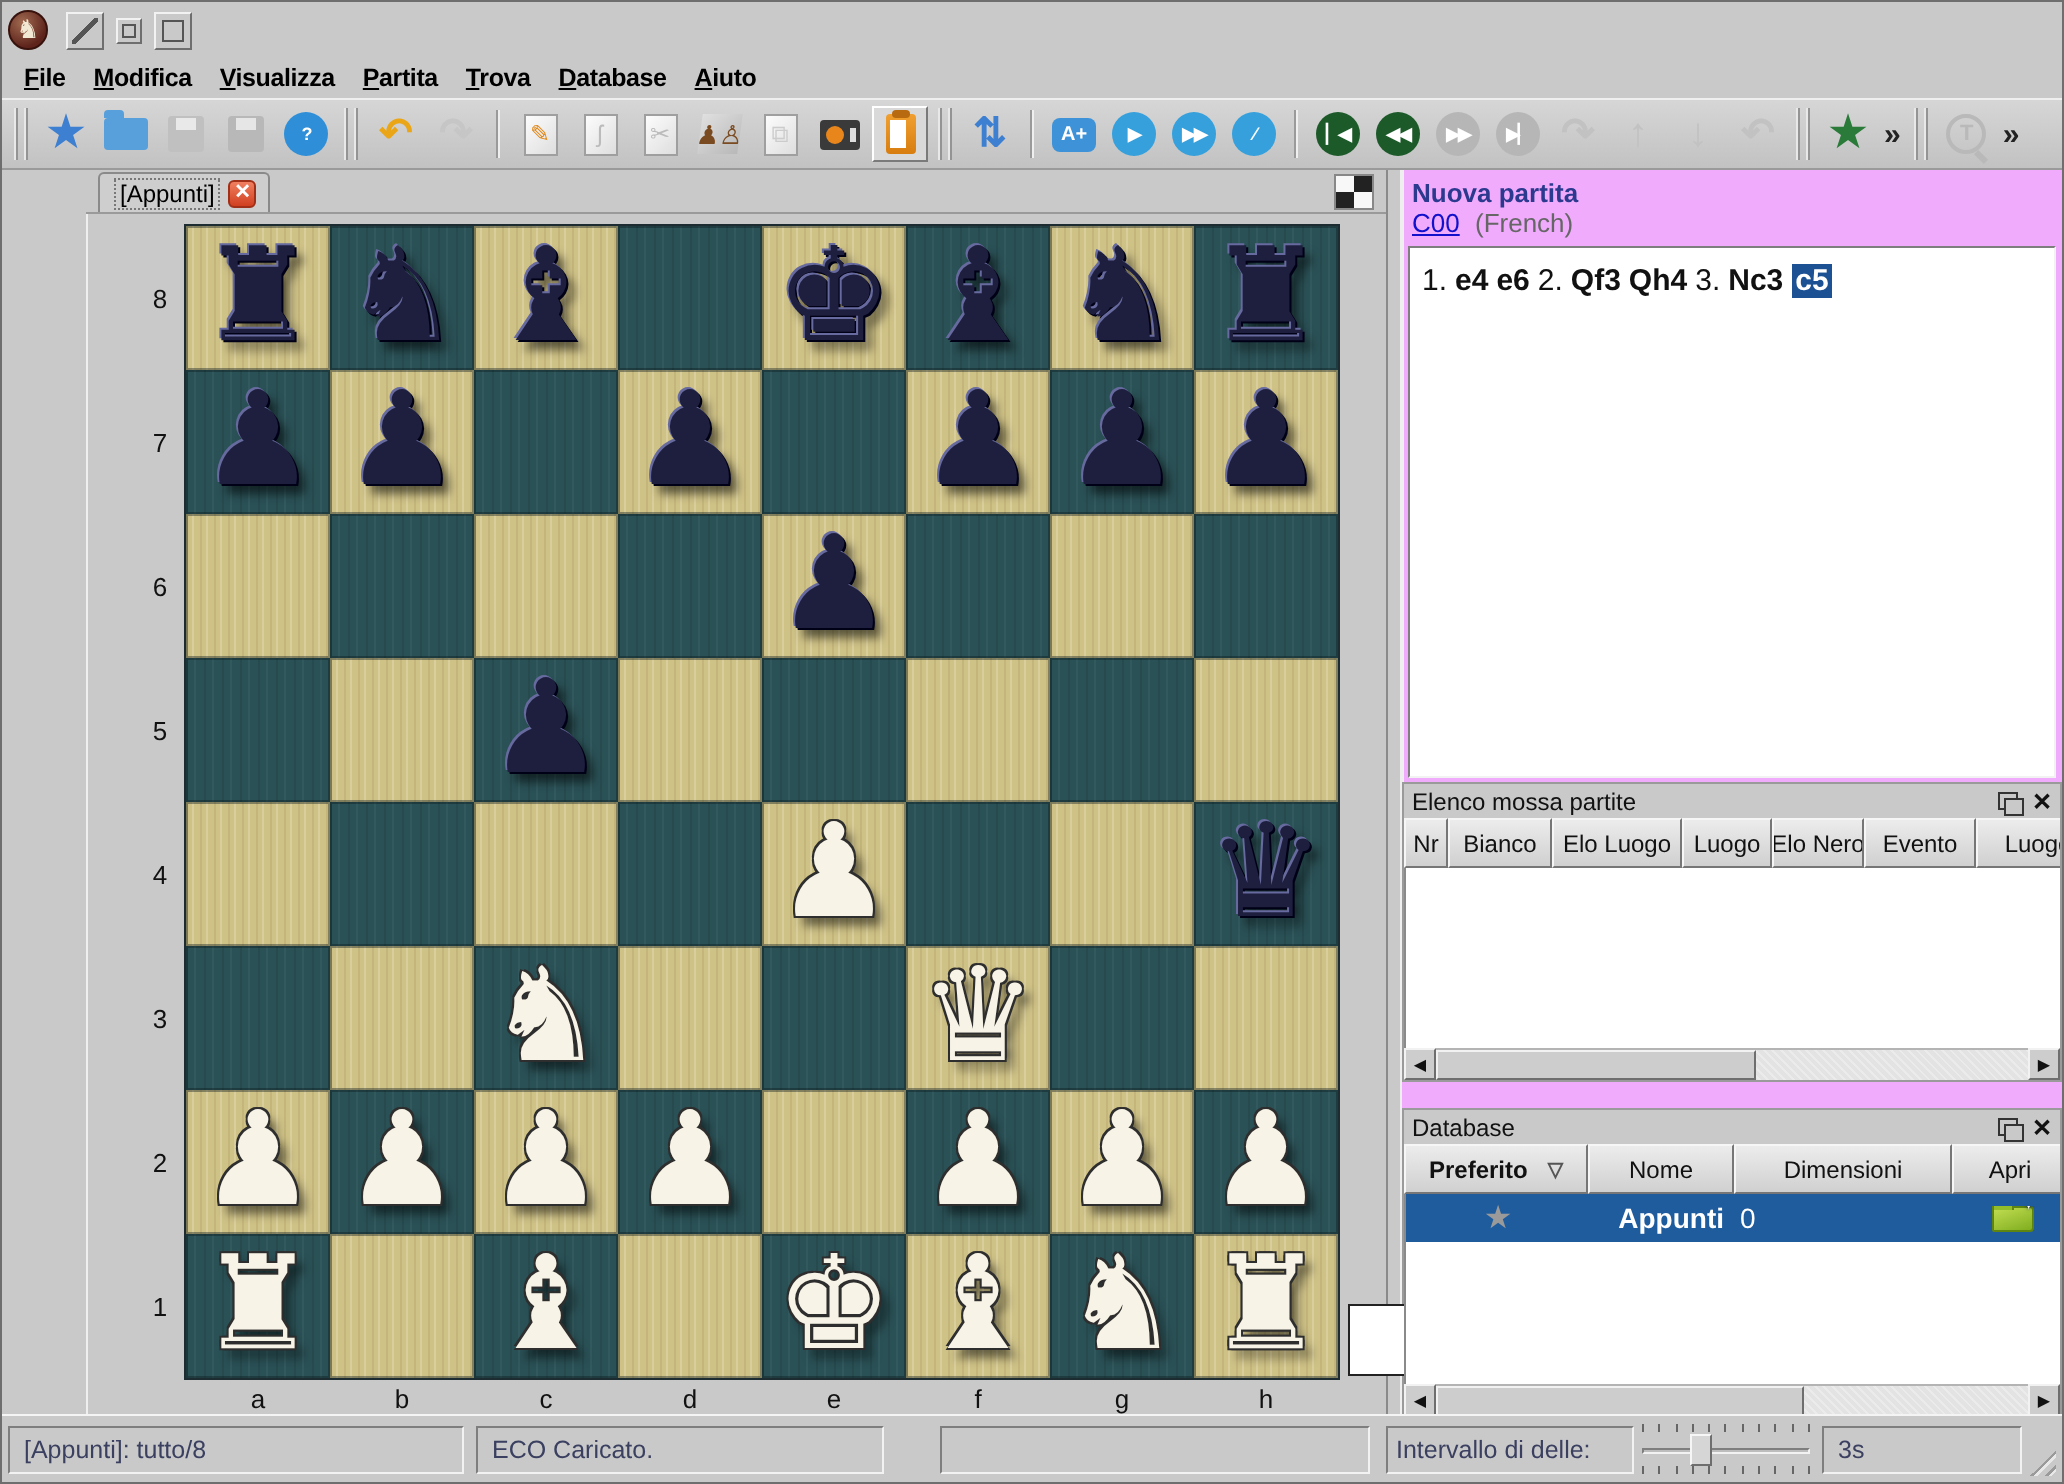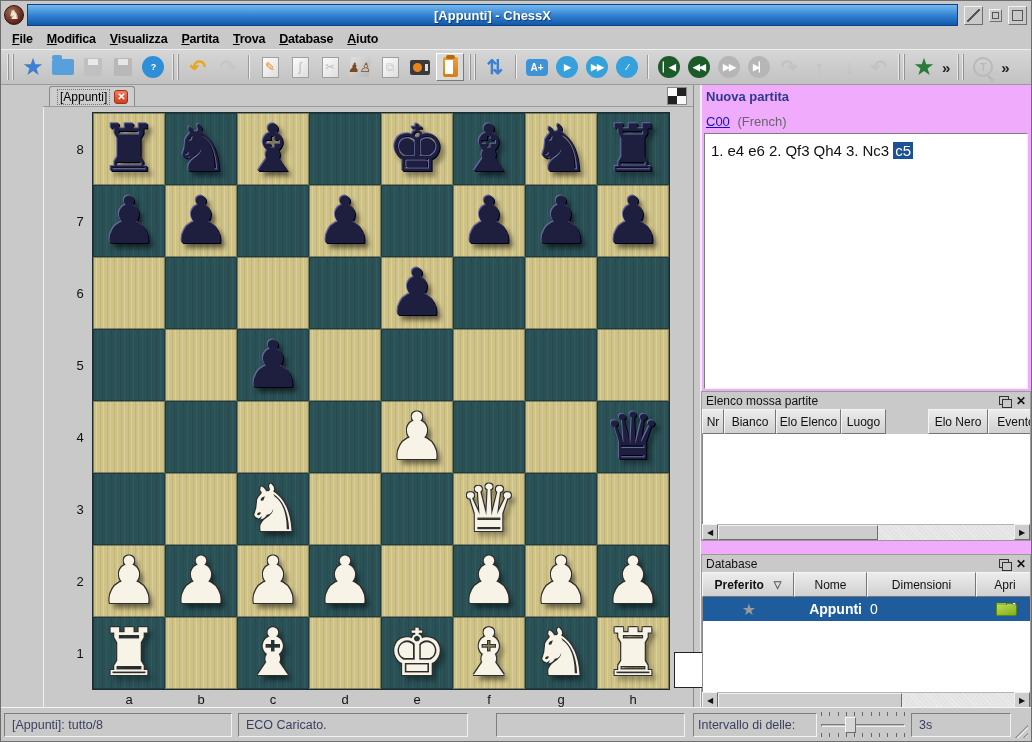--- a/index.html
+++ b/index.html
@@ -77,26 +77,26 @@
   .piece{font-size:65px;line-height:70px;font-family:"DejaVu Sans",sans-serif;}
   .piece.white{color:#f7f3e6;text-shadow:-1px -1px 0 #2e2e2e,1px -1px 0 #2e2e2e,-1px 1px 0 #2e2e2e,1px 1px 0 #2e2e2e,4px 5px 5px rgba(0,0,0,.5);}
   .piece.black{color:#1e1e3e;text-shadow:-1px -1px 0 #676a9e,1px 1px 0 #000016,4px 5px 5px rgba(0,0,0,.55);}
   .rank-label{position:absolute;left:28px;width:16px;height:72px;display:flex;align-items:center;justify-content:center;font-size:13px;color:#111;}
   .file-label{position:absolute;width:72px;top:585px;height:16px;text-align:center;font-size:13px;color:#111;}
   .turn-box{position:absolute;left:630px;top:545px;width:36px;height:36px;background:#fff;border:1px solid #222;}
 
   
   .game-info{height:306px;flex:0 0 306px;padding:2px 3px 2px 2px;display:flex;flex-direction:column;border-left:1px solid #efefef;}
   .game-title{font-weight:bold;font-size:13px;color:#2b3a8f;margin:2px 0 0 2px;}
-  .eco-line{margin:10px 0 4px 2px;font-size:13px;}
+  .eco-line{margin:0 0 4px 2px;font-size:13px;}
   .eco-code{color:#1111cc;text-decoration:underline;}
   .eco-name{color:#666;margin-left:4px;}
   .moves-box{flex:1;background:#fff;border-top:1px solid #7e7e7e;border-left:1px solid #7e7e7e;border-bottom:1px solid #f2f2f2;border-right:1px solid #f2f2f2;padding:7px 6px;font-size:15px;color:#111;line-height:20px;}
   .mv{margin-right:4px;}
-  .mv.bold{font-weight:normal;}
+  .mv.bold{font-weight:bold;}
   .mv.sel{background:#1c5193;color:#fff;padding:0 2px;}
 
   .dock{border:1px solid #9a9a9a;display:flex;flex-direction:column;background:#c9c9c9;}
   .dock-gamelist{height:150px;flex:0 0 150px;}
   .dock-gap{height:13px;flex:0 0 13px;}
   .dock-database{height:155px;flex:0 0 155px;}
   .dock-title{height:17px;flex:0 0 17px;display:flex;align-items:center;padding:0 4px;font-size:12px;color:#111;}
   .dock-title .spacer{flex:1;}
   .dock-float{width:10px;height:9px;border:1px solid #333;position:relative;margin-right:7px;}
   .dock-float:before{content:"";position:absolute;left:2px;top:2px;width:8px;height:7px;background:#c9c9c9;border:1px solid #333;}
@@ -116,42 +116,41 @@
   .folder-icon:after{content:"\2726";position:absolute;right:-3px;top:-6px;color:#fff;font-size:10px;line-height:10px;text-shadow:0 0 2px #234,0 0 1px #234;}
   .hscroll{height:16px;flex:0 0 16px;display:flex;background:#c9c9c9;}
   .sb-btn{width:16px;height:16px;background:#cdcdcd;border-top:1px solid #f2f2f2;border-left:1px solid #f2f2f2;border-right:1px solid #6e6e6e;border-bottom:1px solid #6e6e6e;display:flex;align-items:center;justify-content:center;font-size:8px;color:#111;flex:0 0 16px;}
   .sb-track{flex:1;position:relative;background:repeating-linear-gradient(45deg,#ebebeb 0 1px,#e3e3e3 1px 3px);border-top:1px solid #b4b4b4;}
   .sb-thumb{position:absolute;top:0;bottom:0;background:#cdcdcd;border-top:1px solid #f2f2f2;border-left:1px solid #f2f2f2;border-right:1px solid #6e6e6e;border-bottom:1px solid #6e6e6e;}
 
   
   .statusbar{height:34px;flex:0 0 34px;border-top:1px solid #f4f4f4;background:#c9c9c9;display:flex;align-items:center;padding:0 3px;position:relative;}
   .sb-panel{height:24px;border-top:1px solid #7e7e7e;border-left:1px solid #7e7e7e;border-bottom:1px solid #f2f2f2;border-right:1px solid #f2f2f2;display:flex;align-items:center;padding:0 7px;font-size:12.5px;color:#3b4060;margin-right:6px;white-space:nowrap;overflow:hidden;}
   .sb-p1{width:228px;}
-  .sb-p2{width:230px;}
+  .sb-p2{width:204px;}
   .sb-gap{width:22px;}
   .sb-p3{flex:1;margin-right:8px;}
   .sb-label{width:124px;padding:0 4px;margin-right:2px;}
   .slider-wrap{width:88px;height:26px;position:relative;margin-right:4px;}
   .slider-groove{position:absolute;left:2px;right:2px;top:12px;height:3px;border-top:1px solid #7e7e7e;border-left:1px solid #7e7e7e;border-bottom:1px solid #f2f2f2;border-right:1px solid #f2f2f2;background:#bdbdbd;}
   .slider-thumb{position:absolute;left:26px;top:5px;width:11px;height:16px;background:#d6d6d6;border-top:1px solid #f6f6f6;border-left:1px solid #f6f6f6;border-right:1px solid #6e6e6e;border-bottom:1px solid #6e6e6e;}
   .ticks{position:absolute;left:2px;right:2px;height:4px;display:flex;justify-content:space-between;}
   .ticks.top{top:0;}
   .ticks.bottom{bottom:1px;}
   .ticks i{width:1px;height:4px;background:#666;}
   .sb-value{width:100px;margin-right:2px;}
   .resize-grip{width:13px;height:13px;margin-left:2px;align-self:flex-end;margin-bottom:3px;background:
     linear-gradient(135deg,transparent 0 50%,#9a9a9a 50% 57%,#e8e8e8 57% 64%,transparent 64% 78%,#9a9a9a 78% 85%,#e8e8e8 85% 92%,transparent 92%);}
 </style>
 </head>
 <body>
 
 <div class="window">
   <div class="titlebar">
     <div class="app-icon">♞</div>
-    <div class="title-strip">[Appunti] - ChessX</div>
     <div class="win-btns">
       <div class="win-btn raised">
           <div class="diag"></div>
         </div>
       <div class="win-btn raised small">
           <div class="wsq" style="inset:2px;"></div>
         </div>
       <div class="win-btn raised">
           <div class="wsq"></div>
         </div>
@@ -445,23 +444,23 @@
       <div class="dock dock-gamelist">
         <div class="dock-title">
           <span>Elenco mossa partite</span>
           <span class="spacer"></span>
           <span class="dock-float"></span>
           <span class="dock-close">✕</span>
         </div>
         <div class="thead" id="gl-head">
             <div class="th" style="width: 22px;">Nr</div>
             <div class="th" style="width: 52px;">Bianco</div>
-            <div class="th" style="width: 65px;">Elo Elenco</div>
+            <div class="th" style="width: 65px;">Elo Luogo</div>
             <div class="th" style="width: 45px;">Luogo</div>
-            <div class="th" style="width: 60px; margin-left: 42px;">Elo Nero</div>
+            <div class="th" style="width: 46px;">Elo Nero</div>
             <div class="th" style="width: 56px;">Evento</div>
             <div class="th" style="width: 62px;">Luogo</div>
           </div>
         <div class="tbody"></div>
         <div class="hscroll">
           <div class="sb-btn">◀</div>
           <div class="sb-track">
               <div class="sb-thumb" id="gl-thumb" style="left: 0%; width: 54%;"></div>
             </div>
           <div class="sb-btn">▶</div>

